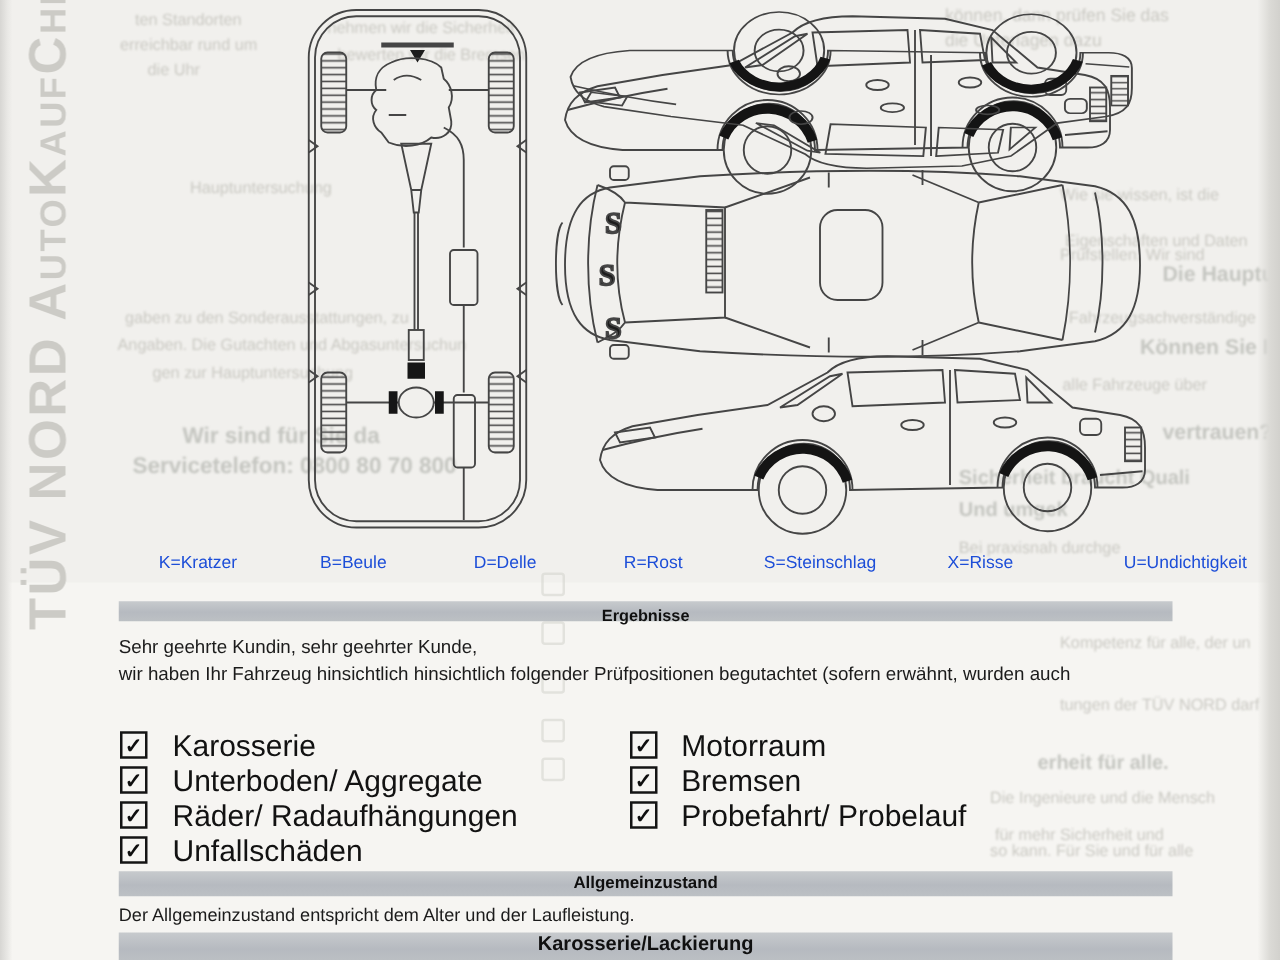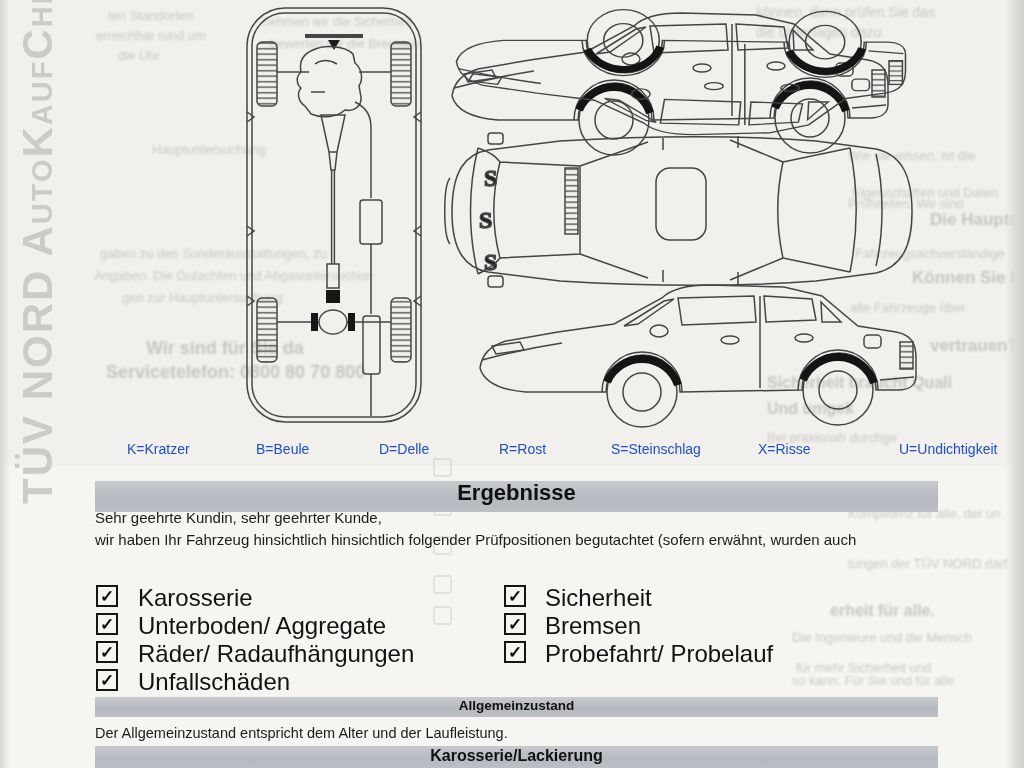--- a/index.html
+++ b/index.html
@@ -11,21 +11,21 @@
   .wm{position:absolute;left:14px;top:504px;transform:rotate(-90deg);transform-origin:top left;
       font-size:42px;font-weight:bold;font-variant:small-caps;letter-spacing:2px;color:#cccbc6;
       white-space:nowrap;filter:blur(.4px);}
   .gl{position:absolute;color:#cac9c3;filter:blur(.8px);white-space:nowrap;font-size:13px;}
   .glb{font-weight:bold;color:#c5c6c1;}
   .gsq{position:absolute;width:15px;height:15px;border:2px solid #d3d3cd;border-radius:3px;opacity:.55;filter:blur(.6px);}
   svg{position:absolute;overflow:visible;}
   .leg{position:absolute;top:441px;font-size:14px;color:#1d4ed8;white-space:nowrap;}
   .bar{position:absolute;left:95px;width:843px;text-align:center;font-weight:bold;color:#101010;
        background:linear-gradient(180deg,#c7cacd,#b6bac0 55%,#bcc0c4);}
-  #bar1{top:481px;height:31px;font-size:22px;line-height:23px;}
+  #bar1{top:481px;height:16px;font-size:13px;line-height:23px;}
   #bar2{top:697px;height:20px;font-size:13.5px;line-height:17px;}
   #bar3{top:746px;height:24px;font-size:16px;line-height:20px;}
   .ptext{position:absolute;left:95px;font-size:15px;color:#1b1b1b;white-space:nowrap;}
   .cb{position:absolute;width:18px;height:18px;border:2.6px solid #141414;display:flex;align-items:center;
       justify-content:center;font-size:17px;font-weight:bold;color:#0e0e0e;line-height:1;}
   .cl{position:absolute;font-size:24px;color:#121212;white-space:nowrap;}
   .svgtext{font-family:"Liberation Serif",serif;font-weight:bold;font-size:24px;fill:#1d1d1d;}
 </style>
 </head>
 <body>
@@ -173,21 +173,21 @@
   <span class="cb" style="left:96px;top:585px;">✓</span>
   <span class="cl" style="left:138px;top:584px;">Karosserie</span>
   <span class="cb" style="left:96px;top:613px;">✓</span>
   <span class="cl" style="left:138px;top:612px;">Unterboden/ Aggregate</span>
   <span class="cb" style="left:96px;top:641px;">✓</span>
   <span class="cl" style="left:138px;top:640px;">Räder/ Radaufhängungen</span>
   <span class="cb" style="left:96px;top:669px;">✓</span>
   <span class="cl" style="left:138px;top:668px;">Unfallschäden</span>
 
   <span class="cb" style="left:504px;top:585px;">✓</span>
-  <span class="cl" style="left:545px;top:584px;">Sicherheit</span>
+  <span class="cl" style="left:545px;top:584px;">Motorraum</span>
   <span class="cb" style="left:504px;top:613px;">✓</span>
   <span class="cl" style="left:545px;top:612px;">Bremsen</span>
   <span class="cb" style="left:504px;top:641px;">✓</span>
   <span class="cl" style="left:545px;top:640px;">Probefahrt/ Probelauf</span>
 
   <div class="bar" id="bar2">Allgemeinzustand</div>
   <div class="ptext" style="top:725px;font-size:14.5px;">Der Allgemeinzustand entspricht dem Alter und der Laufleistung.</div>
 
   <div class="bar" id="bar3">Karosserie/Lackierung</div>
 

